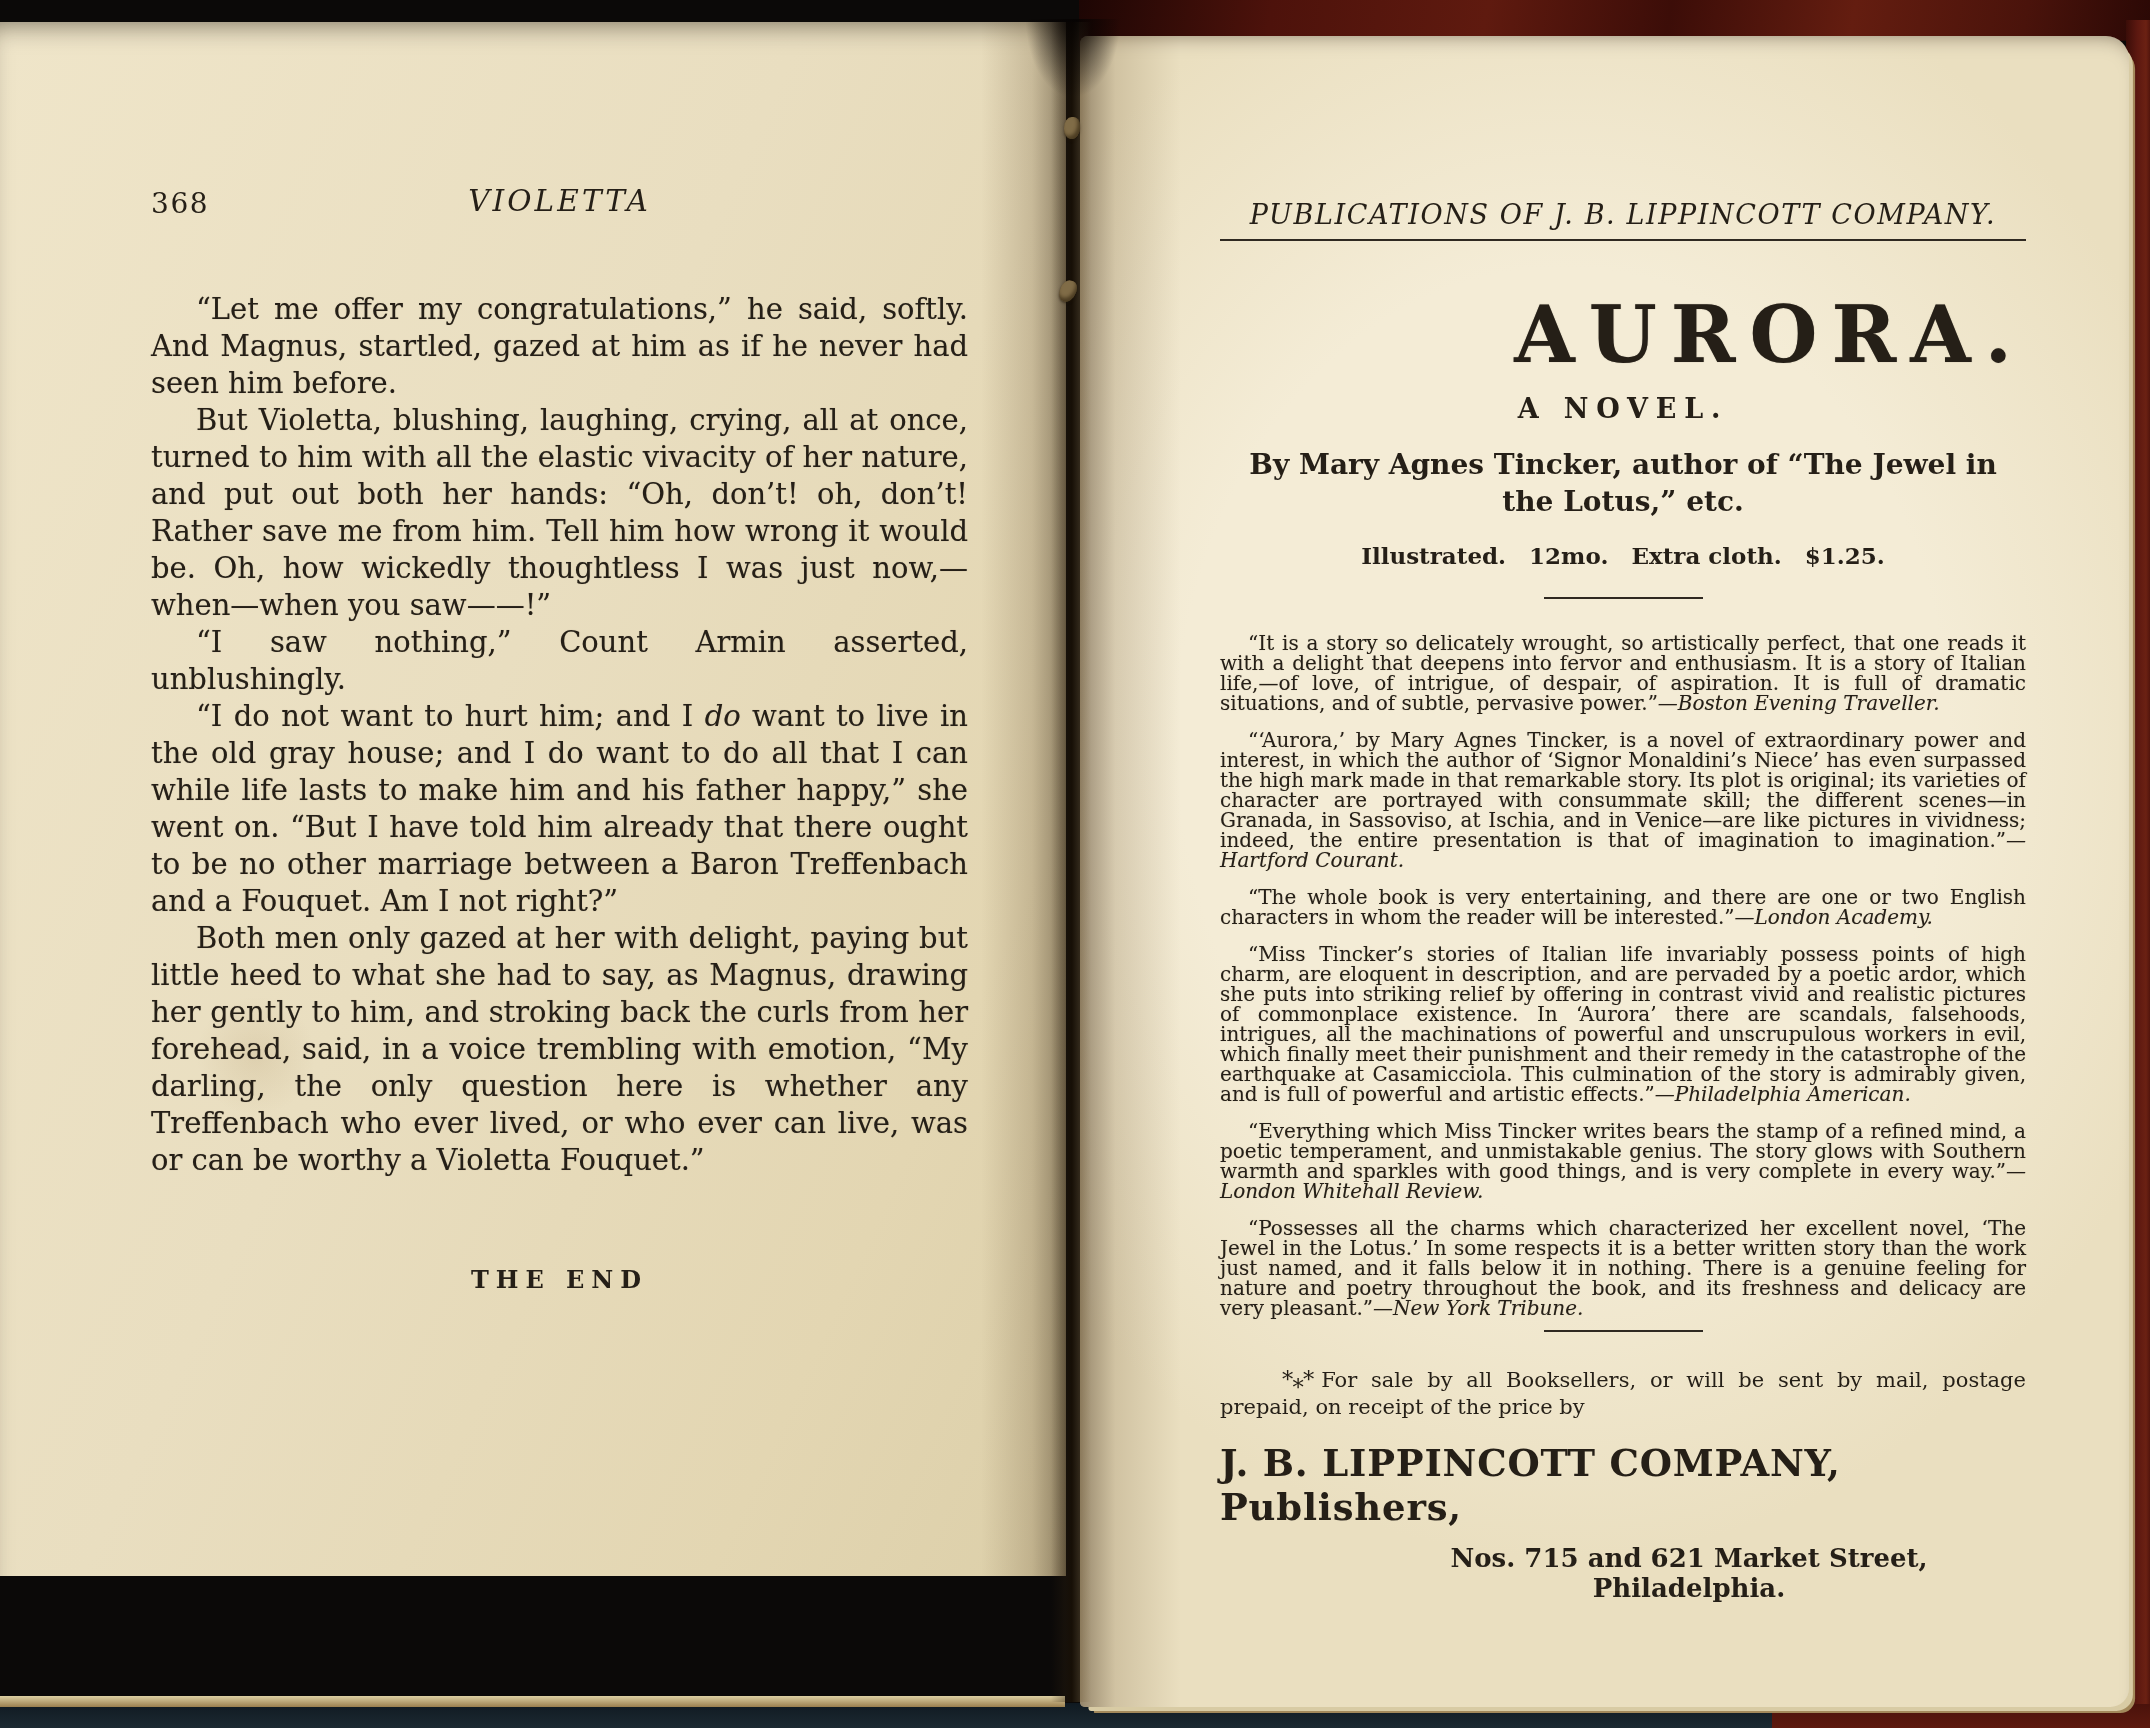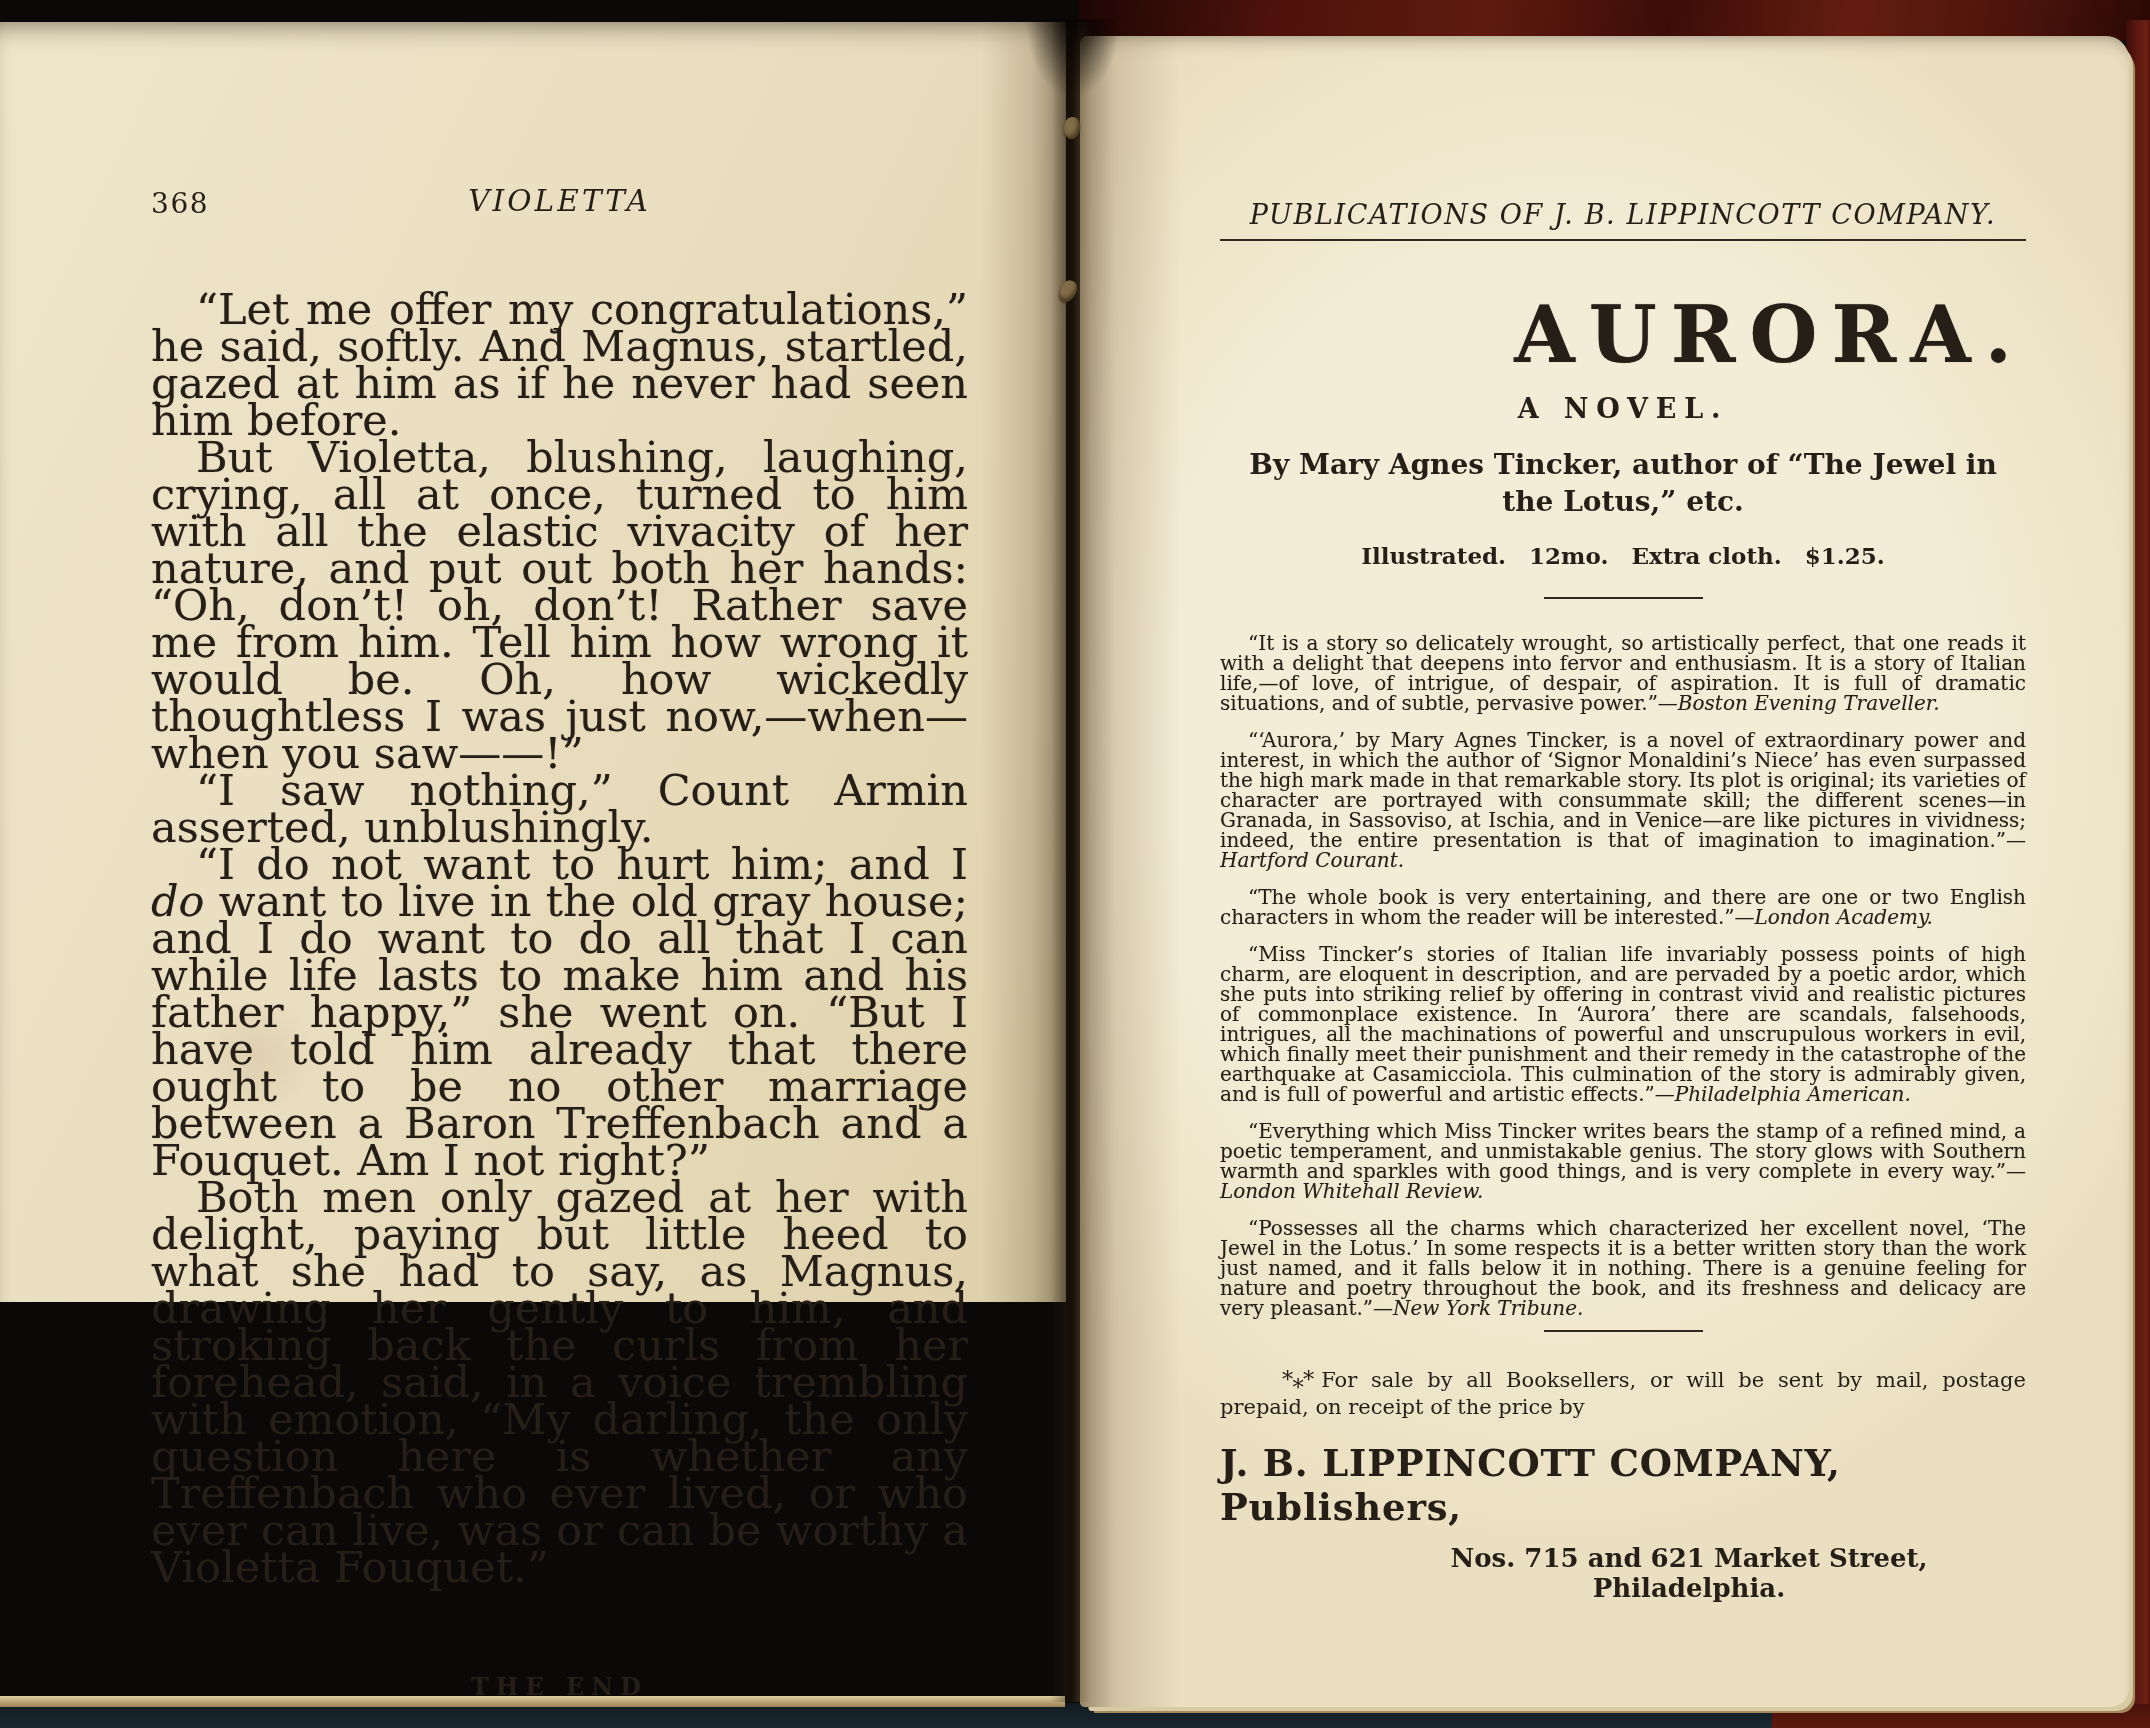--- a/index.html
+++ b/index.html
@@ -13,21 +13,21 @@
     transform:rotate(-0.35deg);transform-origin:left top;}
   .cover-right{position:absolute;right:0;top:20px;width:25px;height:1708px;
     background:linear-gradient(to right,#3a0d08,#5c1810 45%,#6b2113 80%,#4c120b);}
   .scan-bed-bottom{position:absolute;left:0;bottom:0;width:1811px;height:26.4px;
     background:linear-gradient(#101a21,#1d2a33);}
   .cover-bottom-right{position:absolute;left:1772px;bottom:0;width:379px;height:25px;
     background:linear-gradient(#4a120b,#5e1a0f);}
 
   
   .page{position:absolute;box-sizing:border-box;}
-  .left-page{left:0;top:22px;width:1066px;height:1280px;
+  .left-page{left:0;top:22px;width:1066px;height:1554px;
     background:
       radial-gradient(circle 85px at 256px 1034px, rgba(150,118,66,0.14), rgba(150,118,66,0) 70%),
       linear-gradient(115deg,#efe5c9 0%,#e9dec0 45%,#e3d6b2 80%,#dccfa9 100%);
     box-shadow:inset 0 17px 26.4px -15.5px rgba(20,12,4,0.55);}
   .lp-bottom-edge{position:absolute;left:0;top:1696px;width:1065px;height:11px;
     background:linear-gradient(#dccfa2,#9a7f4e);}
   .right-page{left:1080px;top:36px;width:1049px;height:1671px;
     background:
       radial-gradient(ellipse 700px 855px at 46% 42%, #f4ecd6 55%, #eadfc0 96%),
       #f0e7cc;
@@ -49,21 +49,21 @@
   .knot1{left:13.2px;top:95px;}
   .knot2{left:8.5px;top:258px;transform:rotate(20deg);}
 
   
   .lp-inner{position:relative;box-sizing:border-box;height:100%;
     padding:162px 98px 0 151px;}
   .lp-header{position:relative;height:37px;}
   .page-number{position:absolute;left:0;top:3.1px;font-size:28px;letter-spacing:1.6px;}
   .running-title{display:block;text-align:center;font-style:italic;font-size:29.5px;letter-spacing:3.1px;}
   .lp-body{margin-top:70px;}
-  .lp-body p.para{margin:0;font-size:43px;line-height:37px;text-align:justify;
+  .lp-body p.para{margin:0;font-size:29px;line-height:37px;text-align:justify;
     text-indent:45px;text-shadow:0 0 0.8px rgba(44,34,20,0.35);}
   .the-end{margin-top:86px;text-align:center;font-weight:bold;font-size:24px;letter-spacing:7px;}
 
   
   .rp-inner{position:relative;box-sizing:border-box;height:100%;
     padding:163px 103px 0 140px;}
   .rp-header{font-style:italic;font-size:27px;letter-spacing:1.6px;text-align:center;
     white-space:nowrap;}
   .rule{border:0;border-top:2.3px solid #2f2921;height:0;}
   .rule.full{width:100%;margin:9.3px 0 0;}

